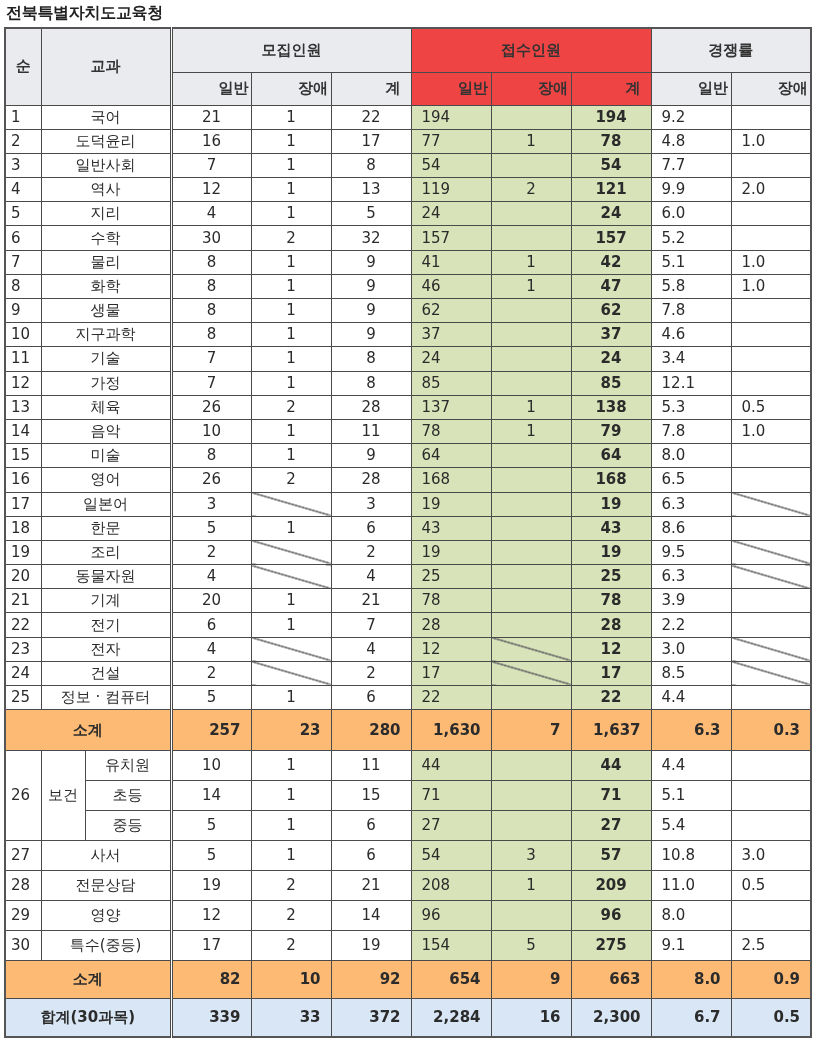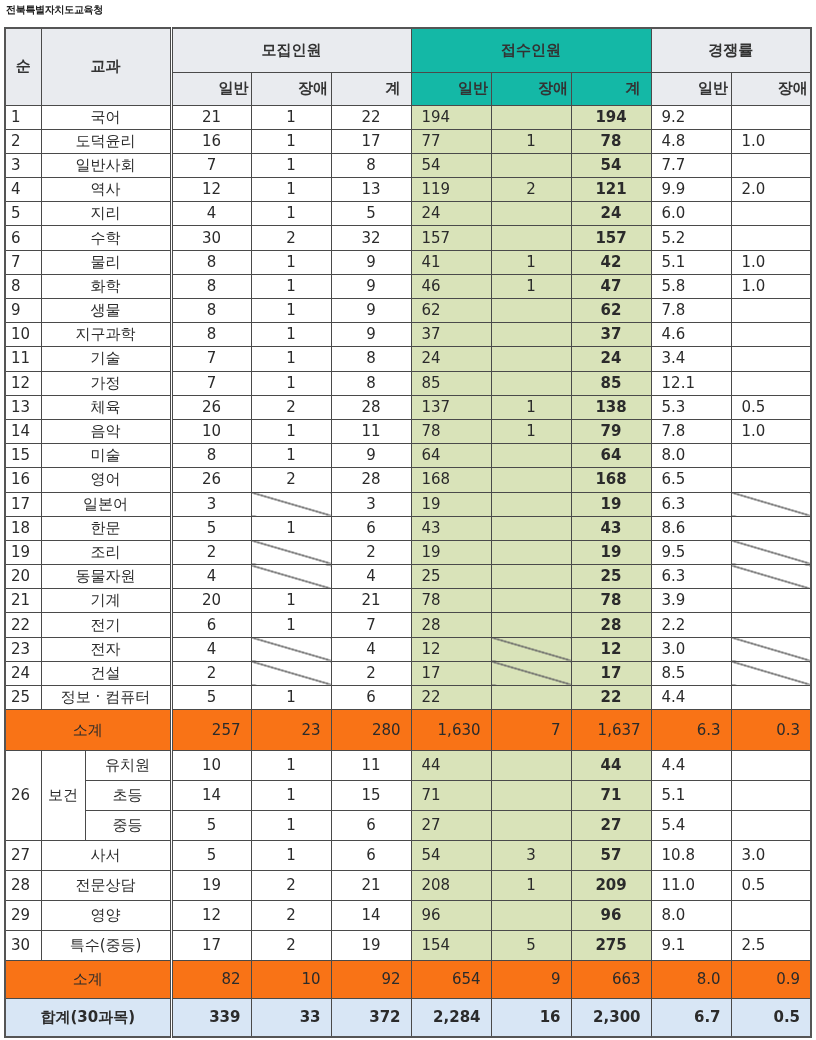--- a/index.html
+++ b/index.html
@@ -1,35 +1,35 @@
 <!DOCTYPE html>
 <html><head>
 <meta charset="utf-8">
 <style>
   * { box-sizing: border-box; margin: 0; padding: 0; }
   html, body { width: 816px; height: 1040px; background: #ffffff; overflow: hidden; }
   body { font-family: "DejaVu Sans", "Liberation Sans", sans-serif; color: #2b2b2b; position: relative; }
-  .title { position: absolute; left: 6px; top: 3px; font-size: 10px; font-weight: bold; color: #222; letter-spacing: -0.3px; }
+  .title { position: absolute; left: 6px; top: 3px; font-size: 16px; font-weight: bold; color: #222; letter-spacing: -0.3px; }
   table { position: absolute; left: 4px; top: 27px; width: 807px; border-collapse: collapse; table-layout: fixed; border: 2px solid #555; }
   col.c-no { width: 36px; }
   col.c-subj1 { width: 44px; }
   col.c-subj2 { width: 86px; }
   col.c-n { width: 80px; }
   td, th { border: 1px solid #4a4a4a; text-align: center; font-size: 15px; font-weight: normal; padding: 0; line-height: 1; white-space: nowrap; overflow: hidden; position: relative; }
   th { font-weight: bold; font-size: 15px; color: #333; }
   thead tr.h1 th { height: 44px; }
   thead tr.h2 th { height: 33px; padding-left: 44px; }
   .hdr-grey { background: #e9ebef; }
-  .hdr-green { background: #14b8a6; margin-left: 16px; }
+  .hdr-green { background: #ef4444; margin-left: 16px; }
   .green { background: #d9e3b9; }
   tbody tr.r { height: 24.2px; }
   tbody tr.r2 { height: 30px; }
   td.no { text-align: left; padding-left: 5px; }
   td.bold { font-weight: bold; }
-  tr.sub td { background: #f97316; font-weight: normal; height: 41px; text-align: right; padding-right: 10px; }
+  tr.sub td { background: #fdba74; font-weight: bold; height: 41px; text-align: right; padding-right: 10px; }
   tr.sub td.lbl { text-align: center; padding-right: 0; }
   tr.sub2 td { height: 38px; }
   tr.total td { background: #d8e6f5; font-weight: bold; height: 38px; text-align: right; padding-right: 10px; margin-left: 36px; }
   tr.total td.lbl { text-align: center; padding-right: 0; }
   .thick-l { border-left: 3px double #4a4a4a; }
   .slash { background-image: linear-gradient(to top right, transparent calc(50% - 1px), #666 calc(50% - 0.5px), #666 calc(50% + 0.5px), transparent calc(50% + 1px)); }
   .slash.green { background-color: #d9e3b9; }
   .left { text-align: left; padding-left: 10px; }
 </style>
 </head>

